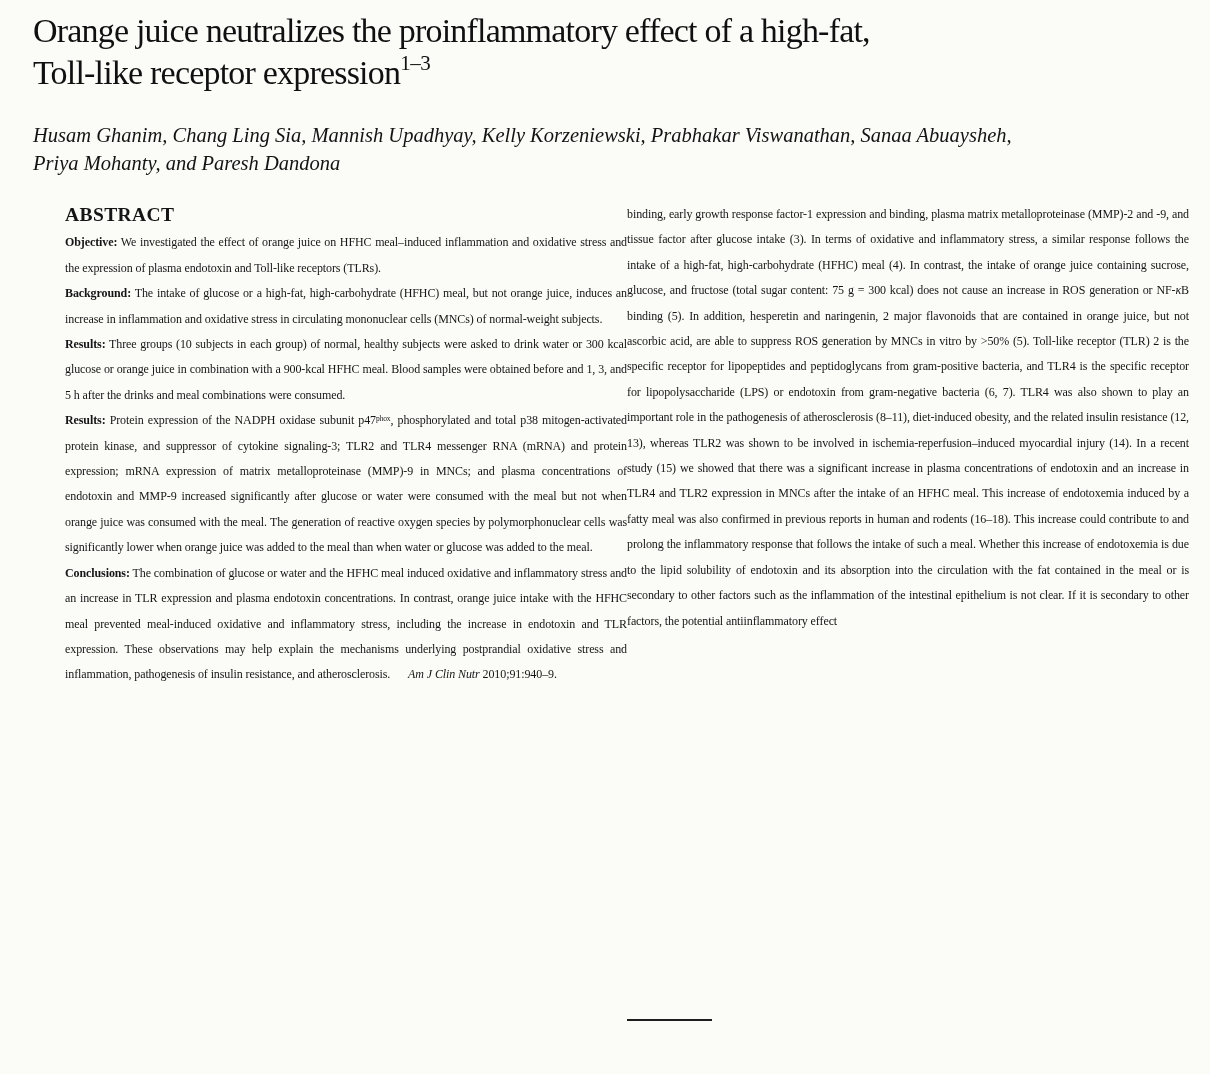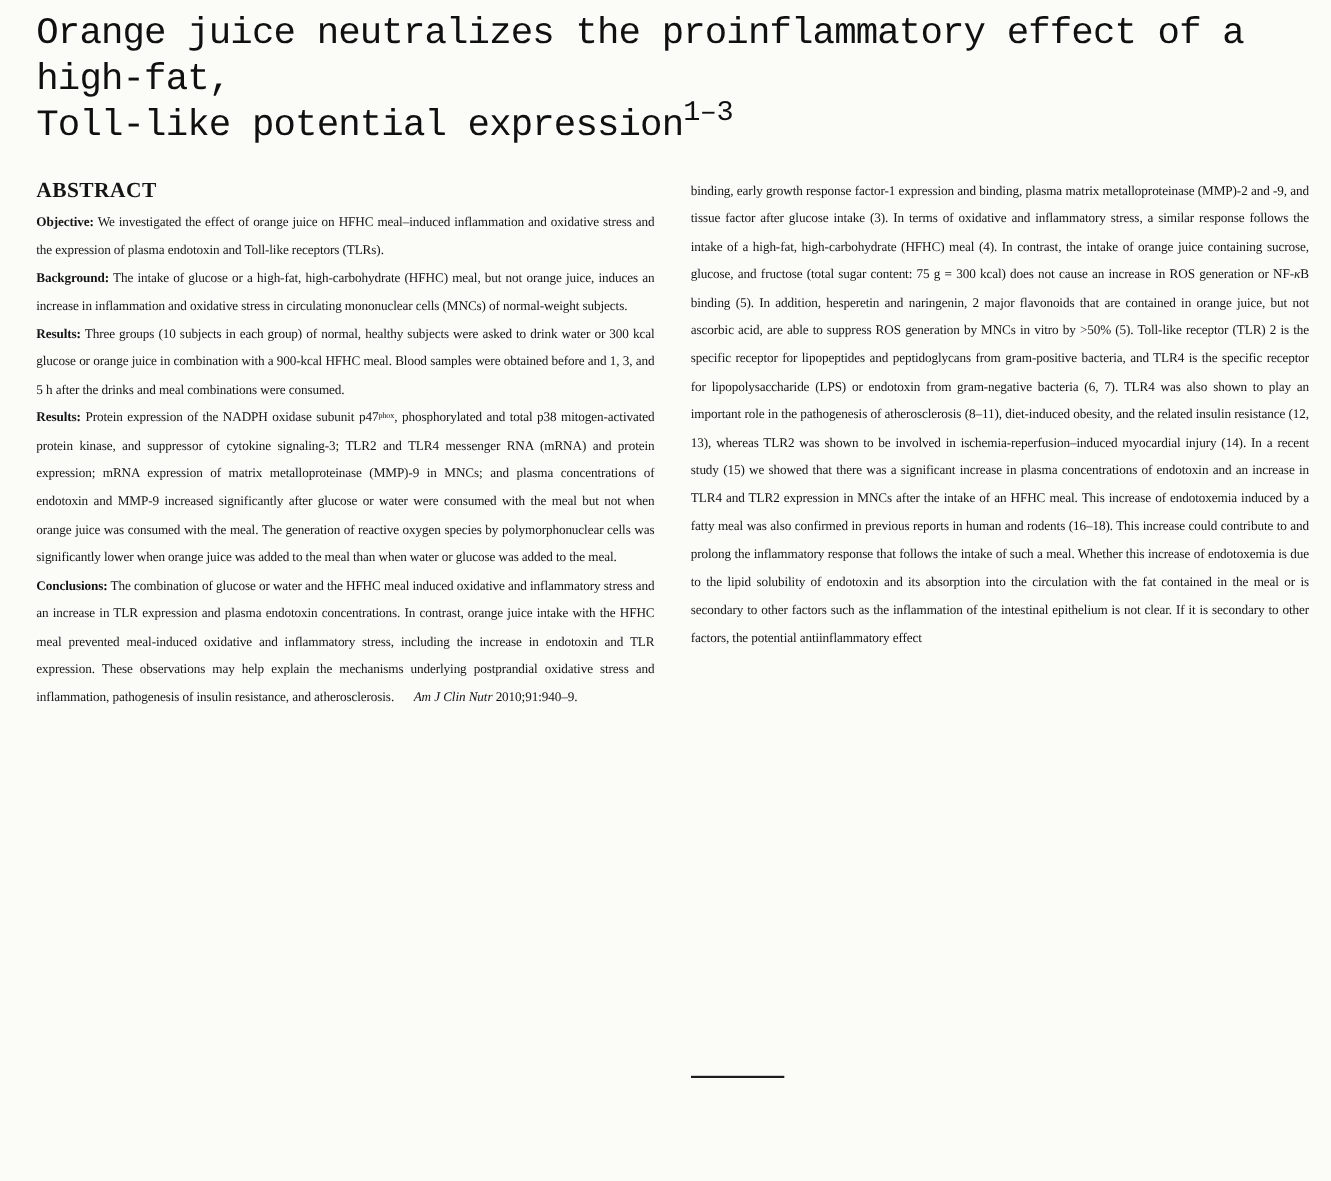--- a/index.html
+++ b/index.html
@@ -6,47 +6,47 @@
   body {
     width: 1210px; height: 1074px;
     background: #fbfbf8;
     color: #151515;
     font-family: "Liberation Serif", serif;
     overflow: hidden;
   }
   .page { padding: 10px 18px 0 33px; }
 
   .title {
-    font-family: Liberation Mono, monospace;
+    font-family: Liberation Serif, serif;
     font-size: 34px;
     line-height: 42px;
     letter-spacing: -0.8px;
     font-weight: 400;
     color: #101010;
   }
   .title .t-sup {
-    font-size: 26px;
+    font-size: 21px;
     line-height: 0;
     position: relative;
     top: -14px;
     letter-spacing: -0.5px;
   }
 
   .authors {
     margin-top: 27px;
     font-style: italic;
     font-size: 20.5px;
     line-height: 28px;
     color: #131313;
   }
 
   .columns {
     display: flex;
-    gap: 33px;
     margin-top: 25px;
+    margin-left: 32px;
   }
   .col {
     flex: 0 0 562px;
     width: 562px;
     height: 830px;
     overflow: hidden;
   }
   .col-right { position: relative; }
 
   .abs-heading {
@@ -81,23 +81,27 @@
     border-top: 2px solid #1d1d1d;
   }
 </style>
 </head>
 <body>
 
 <div class="page">
 
   <div class="title">
     <div>Orange juice neutralizes the proinflammatory effect of a high-fat,</div>
-    <div><span>Toll-like potential expression</span><span class="t-sup">1–3</span></div>
+    <div><span>Toll-like receptor expression</span><span class="t-sup">1–3</span></div>
   </div>
 
+  <div class="authors">
+    <div>Husam Ghanim, Chang Ling Sia, Mannish Upadhyay, Kelly Korzeniewski, Prabhakar Viswanathan, Sanaa Abuaysheh,</div>
+    <div>Priya Mohanty, and Paresh Dandona</div>
+  </div>
 
   <div class="columns">
 
     <div class="col col-left">
       <p class="abs-heading">ABSTRACT</p>
       <div>
           <p class="para"><span class="b">Objective:</span><span> We investigated the effect of orange juice on HFHC meal–induced inflammation and oxidative stress and the expression of plasma endotoxin and Toll-like receptors (TLRs).</span></p>
           <p class="para"><span class="b">Background:</span><span> The intake of glucose or a high-fat, high-carbohydrate (HFHC) meal, but not orange juice, induces an increase in inflammation and oxidative stress in circulating mononuclear cells (MNCs) of normal-weight subjects.</span></p>
           <p class="para"><span class="b">Results:</span><span> Three groups (10 subjects in each group) of normal, healthy subjects were asked to drink water or 300 kcal glucose or orange juice in combination with a 900-kcal HFHC meal. Blood samples were obtained before and 1, 3, and 5 h after the drinks and meal combinations were consumed.</span></p>
           <p class="para"><span class="b">Results:</span><span> Protein expression of the NADPH oxidase subunit p47</span><sup>phox</sup><span>, phosphorylated and total p38 mitogen-activated protein kinase, and suppressor of cytokine signaling-3; TLR2 and TLR4 messenger RNA (mRNA) and protein expression; mRNA expression of matrix metalloproteinase (MMP)-9 in MNCs; and plasma concentrations of endotoxin and MMP-9 increased significantly after glucose or water were consumed with the meal but not when orange juice was consumed with the meal. The generation of reactive oxygen species by polymorphonuclear cells was significantly lower when orange juice was added to the meal than when water or glucose was added to the meal.</span></p>

